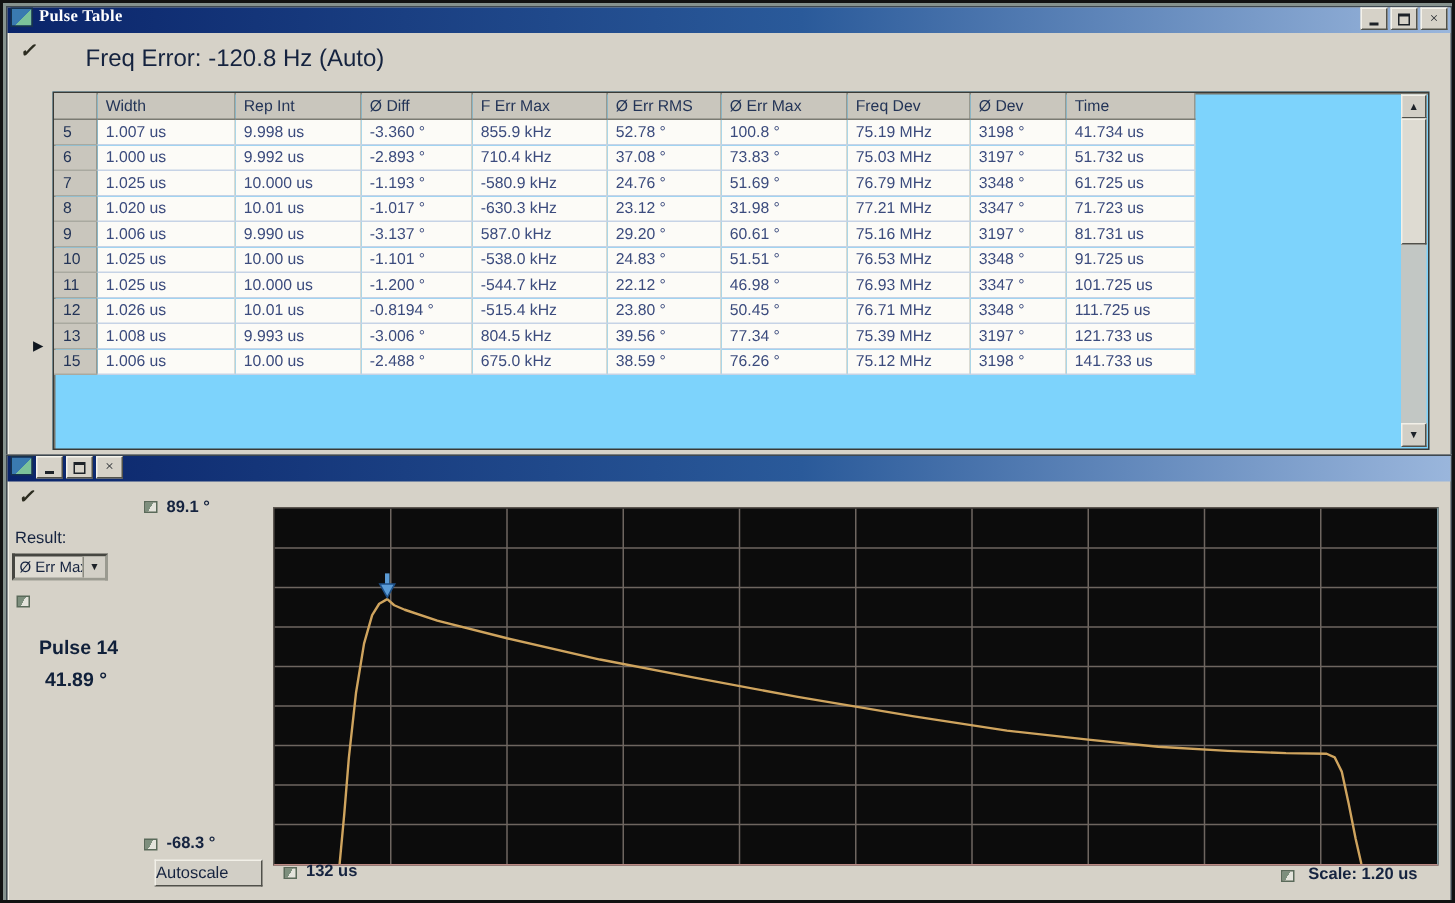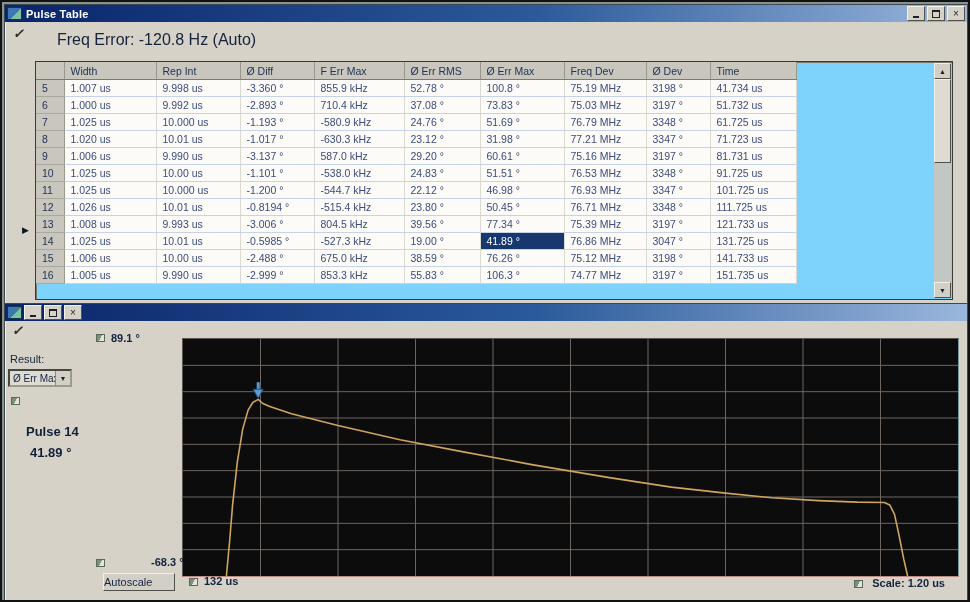--- a/index.html
+++ b/index.html
@@ -1,22 +1,22 @@
 <!DOCTYPE html>
 <html><head>
 <meta charset="utf-8">
 <style>
   html,body{margin:0;padding:0;background:#5a5a5a;}
   .screen{position:relative;width:970px;height:602px;box-sizing:border-box;
     background:#86928e;border:2px solid #121212;overflow:hidden;
     font-family:"Liberation Sans",sans-serif;}
   .window{position:absolute;background:#d6d2c8;border:1px solid #3e4850;
     box-shadow:inset 1px 1px 0 #f0eee6;}
-  .titlebar{height:17px;display:flex;align-items:center;padding:0 2px;
-    background:linear-gradient(to right,#0a246a,#2a5a9a 55%,#9ab6dc);}
+  .titlebar{height:17px;display:flex;align-items:flex-start;padding:0 2px;
+    background:linear-gradient(to right,#0a246a,#2a5a9a 55%,#9ab6dc);font-family:Liberation Serif, serif;}
   .app-icon{width:13px;height:11px;border:1px solid #16324e;flex:0 0 auto;
     background:linear-gradient(135deg,#3a7ab0 0 55%,#7cc29a 55% 100%);}
   .title{color:#ffffff;font-size:11px;font-weight:bold;margin-left:4px;flex:1;
     white-space:nowrap;letter-spacing:.2px;}
   .winbtn{width:16px;height:13px;background:#d6d2c8;margin-left:2px;flex:0 0 auto;
     border:1px solid;border-color:#f4f2ea #52524a #52524a #f4f2ea;
     display:flex;align-items:center;justify-content:center;
     font-size:10px;line-height:1;color:#1d2228;}
   .minbar{width:6px;height:2px;background:#1d2228;margin-top:7px;}
   .restore-box{width:6px;height:5px;border:1px solid #1d2228;border-top-width:2px;}
@@ -227,58 +227,34 @@
                 <td>9.993 us</td>
                 <td>-3.006 °</td>
                 <td>804.5 kHz</td>
                 <td>39.56 °</td>
                 <td>77.34 °</td>
                 <td>75.39 MHz</td>
                 <td>3197 °</td>
                 <td>121.733 us</td>
               </tr>
 
-              <tr>
-                <td class="rowhdr">14</td>
-                <td>1.025 us</td>
-                <td>10.01 us</td>
-                <td>-0.5985 °</td>
-                <td>-527.3 kHz</td>
-                <td>19.00 °</td>
-                <td class="sel">41.89 °</td>
-                <td>76.86 MHz</td>
-                <td>3047 °</td>
-                <td>131.725 us</td>
-              </tr>
 
               <tr>
                 <td class="rowhdr">15</td>
                 <td>1.006 us</td>
                 <td>10.00 us</td>
                 <td>-2.488 °</td>
                 <td>675.0 kHz</td>
                 <td>38.59 °</td>
                 <td>76.26 °</td>
                 <td>75.12 MHz</td>
                 <td>3198 °</td>
                 <td>141.733 us</td>
               </tr>
 
-              <tr>
-                <td class="rowhdr">16</td>
-                <td>1.005 us</td>
-                <td>9.990 us</td>
-                <td>-2.999 °</td>
-                <td>853.3 kHz</td>
-                <td>55.83 °</td>
-                <td>106.3 °</td>
-                <td>74.77 MHz</td>
-                <td>3197 °</td>
-                <td>151.735 us</td>
-              </tr>
 
             </tbody>
         </table>
         <div class="vscroll">
           <div class="sbtn up">
               <span>▲</span>
             </div>
           <div class="sthumb"></div>
           <div class="sbtn down">
               <span>▼</span>
@@ -338,21 +314,21 @@
             <line x1="0" y1="158" x2="775" y2="158" stroke="#6e6660" stroke-width="1"></line>
             <line x1="0" y1="184.33333333333334" x2="775" y2="184.33333333333334" stroke="#6e6660" stroke-width="1"></line>
             <line x1="0" y1="210.66666666666666" x2="775" y2="210.66666666666666" stroke="#6e6660" stroke-width="1"></line>
             <polyline points="43.4,237.0 46.5,203.8 49.6,165.9 54.3,123.2 59.7,90.1 65.1,71.1 69.8,63.5 75.2,60.4 79.8,64.5 86.8,67.5 108.5,74.7 155.0,86.5 217.0,100.7 279.0,112.6 348.8,125.6 426.3,138.6 488.3,148.1 542.5,154.1 589.0,158.8 635.5,161.6 674.3,163.1 701.4,163.5 706.8,165.9 711.5,175.4 716.1,196.7 720.8,220.4 724.6,237.0" fill="none" stroke="#cfa45e" stroke-width="1.6" stroke-linejoin="round"></polyline>
             <rect x="73.675" y="43.25" width="3" height="8" fill="#5b9bd5"></rect>
             <polygon points="70.175,50.25 80.175,50.25 75.175,59.25" fill="#5b9bd5" stroke="#1d4f86" stroke-width="1"></polygon>
           </svg>
       </div>
 
       <span class="marker" style="left:91px;top:238px;"></span>
-      <span class="lab" style="left:106px;top:235px;margin-left:40px;">-68.3 °</span>
+      <span class="lab" style="left:106px;top:235px;">-68.3 °</span>
 
       <div class="btn">
           <span>Autoscale</span>
         </div>
 
       <span class="marker" style="left:184px;top:257px;"></span>
       <span class="lab" style="left:199px;top:254px;">132 us</span>
 
       <span class="marker" style="right:104px;top:259px;"></span>
       <span class="lab" style="right:22px;top:256px;">Scale: 1.20 us</span>

